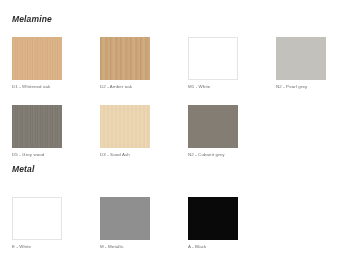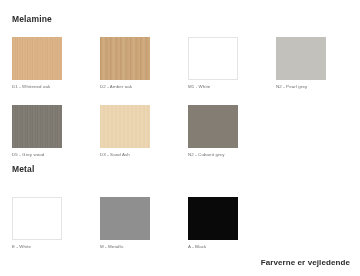--- a/index.html
+++ b/index.html
@@ -24,20 +24,21 @@
   
   .section-title {
     position: absolute;
     left: 12px;
     font-size: 8.5px;
     font-weight: 700;
     color: #2b2b2b;
     letter-spacing: 0.15px;
     line-height: 1;
     white-space: nowrap;
+    font-style: italic;
   }
   #melamine-title { top: 15px; }
   #metal-title    { top: 165px; }
 
   
   .swatch-grid {
     position: absolute;
     left: 0;
     right: 0;
   }
@@ -210,15 +211,14 @@
       </div>
 
       <div class="swatch-cell col-2">
         <div class="swatch-chip" id="chip-1-0-2" style="background: rgb(9, 9, 9);"></div>
         <div class="swatch-label">A - Black</div>
       </div>
 
     </div>
   </div>
 
-  <div id="footer-note">Farverne er vejledende</div>
 
 </div>
 
 </body></html>

